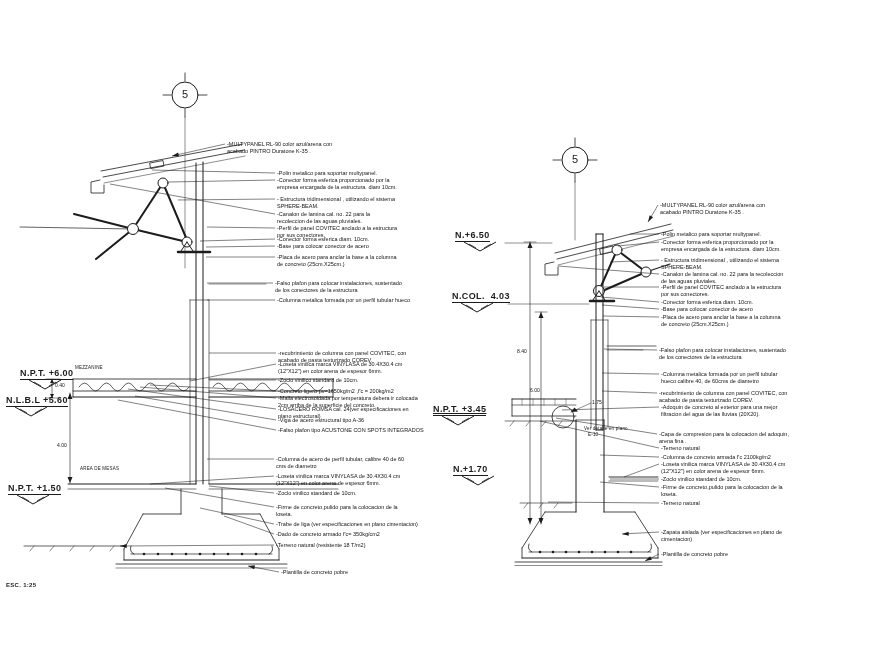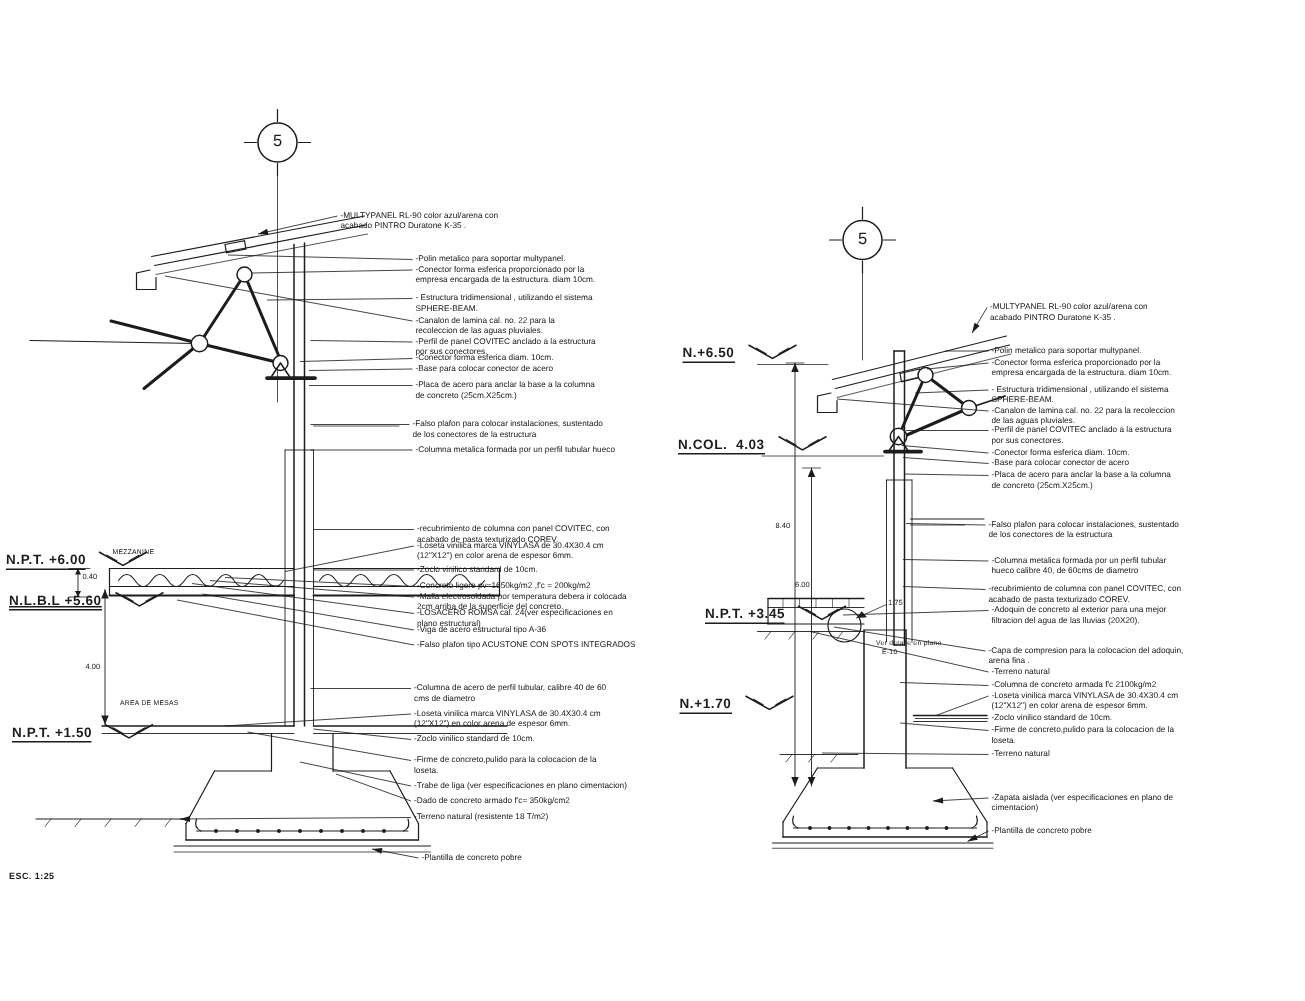--- a/index.html
+++ b/index.html
@@ -3,21 +3,21 @@
 <meta charset="utf-8">
 <style>
   html,body{margin:0;padding:0;background:#ffffff;}
   .sheet{position:relative;width:870px;height:667px;background:#ffffff;overflow:hidden;
          font-family:"Liberation Sans",sans-serif;color:#1c1c1c;}
   svg.linework{position:absolute;left:0;top:0;}
   .layer{position:absolute;left:0;top:0;width:870px;height:667px;pointer-events:none;}
   .ann{position:absolute;font-size:5.5px;line-height:1.2;color:#151515;letter-spacing:0;}
   .dim{position:absolute;font-size:5px;color:#151515;}
   .small-label{position:absolute;font-size:4.5px;letter-spacing:.2px;color:#151515;}
-  .level{position:absolute;display:flex;align-items:flex-start;}
+  .level{position:absolute;display:flex;flex-direction:column;align-items:flex-start;}
   .lvl-label{font-size:9px;font-weight:bold;letter-spacing:.4px;white-space:pre;
              border-bottom:1.2px solid #1c1c1c;padding-bottom:1px;}
   .lvl-sym{margin-left:8px;margin-top:-1px;}
   .bubble-label{position:absolute;font-size:11px;transform:translate(-50%,-55%);}
   .scale-label{position:absolute;left:6px;top:582px;font-size:6px;font-weight:bold;letter-spacing:.3px;}
 </style>
 </head>
 <body>
 
 <div class="sheet">
@@ -320,28 +320,28 @@
       <div class="ann" style="left: 276px; top: 490px; width: 142px;">-Zoclo vinilico standard de 10cm.</div>
       <div class="ann" style="left: 276px; top: 504px; width: 132px;">-Firme de concreto,pulido para la colocacion de la loseta.</div>
       <div class="ann" style="left: 276px; top: 521px; width: 170px;">-Trabe de liga (ver especificaciones en plano cimentacion)</div>
       <div class="ann" style="left: 276px; top: 531px; width: 170px;">-Dado de concreto armado f'c= 350kg/cm2</div>
       <div class="ann" style="left: 276px; top: 542px; width: 170px;">-Terreno natural (resistente 18 T/m2)</div>
       <div class="ann" style="left: 281px; top: 569px; width: 160px;">-Plantilla de concreto pobre</div>
       <div class="dim" style="left: 57px; top: 442px;">4.00</div>
       <div class="dim" style="left: 55px; top: 382px;">0.40</div>
       <div class="small-label" style="left: 75px; top: 365px;">MEZZANINE</div>
       <div class="small-label" style="left: 80px; top: 466px;">AREA DE MESAS</div>
-      <div class="level" style="left: 4px; top: 368px;">
+      <div class="level" style="left: 20px; top: 368px;">
         <span class="lvl-label">N.P.T. +6.00</span>
         <svg class="lvl-sym" width="34" height="12" viewBox="0 0 34 12">
           <path d="M1 1 L17 10 L33 1" fill="none" stroke="#1c1c1c" stroke-width="1"></path>
           <path d="M6 3 L13 7 M21 7 L28 3" fill="none" stroke="#1c1c1c" stroke-width="0.8"></path>
         </svg>
       </div>
-      <div class="level" style="left: 6px; top: 395px; text-decoration: underline;">
+      <div class="level" style="left: 6px; top: 395px;">
         <span class="lvl-label">N.L.B.L +5.60</span>
         <svg class="lvl-sym" width="34" height="12" viewBox="0 0 34 12">
           <path d="M1 1 L17 10 L33 1" fill="none" stroke="#1c1c1c" stroke-width="1"></path>
           <path d="M6 3 L13 7 M21 7 L28 3" fill="none" stroke="#1c1c1c" stroke-width="0.8"></path>
         </svg>
       </div>
       <div class="level" style="left: 8px; top: 483px; justify-content: space-between;">
         <span class="lvl-label">N.P.T. +1.50</span>
         <svg class="lvl-sym" width="34" height="12" viewBox="0 0 34 12">
           <path d="M1 1 L17 10 L33 1" fill="none" stroke="#1c1c1c" stroke-width="1"></path>
@@ -385,21 +385,21 @@
           <path d="M6 3 L13 7 M21 7 L28 3" fill="none" stroke="#1c1c1c" stroke-width="0.8"></path>
         </svg>
       </div>
       <div class="level" style="left: 452px; top: 291px;">
         <span class="lvl-label">N.COL.  4.03</span>
         <svg class="lvl-sym" width="34" height="12" viewBox="0 0 34 12">
           <path d="M1 1 L17 10 L33 1" fill="none" stroke="#1c1c1c" stroke-width="1"></path>
           <path d="M6 3 L13 7 M21 7 L28 3" fill="none" stroke="#1c1c1c" stroke-width="0.8"></path>
         </svg>
       </div>
-      <div class="level" style="left: 470px; top: 404px;">
+      <div class="level" style="left: 433px; top: 404px; text-decoration: underline;">
         <span class="lvl-label">N.P.T. +3.45</span>
         <svg class="lvl-sym" width="34" height="12" viewBox="0 0 34 12">
           <path d="M1 1 L17 10 L33 1" fill="none" stroke="#1c1c1c" stroke-width="1"></path>
           <path d="M6 3 L13 7 M21 7 L28 3" fill="none" stroke="#1c1c1c" stroke-width="0.8"></path>
         </svg>
       </div>
       <div class="level" style="left: 453px; top: 464px; text-align: center;">
         <span class="lvl-label">N.+1.70</span>
         <svg class="lvl-sym" width="34" height="12" viewBox="0 0 34 12">
           <path d="M1 1 L17 10 L33 1" fill="none" stroke="#1c1c1c" stroke-width="1"></path>

